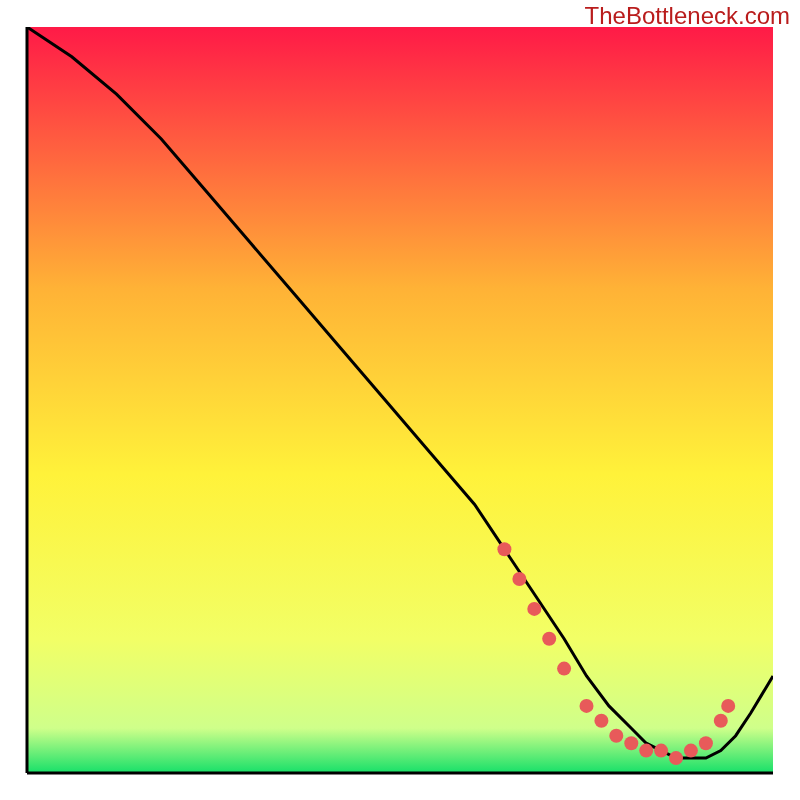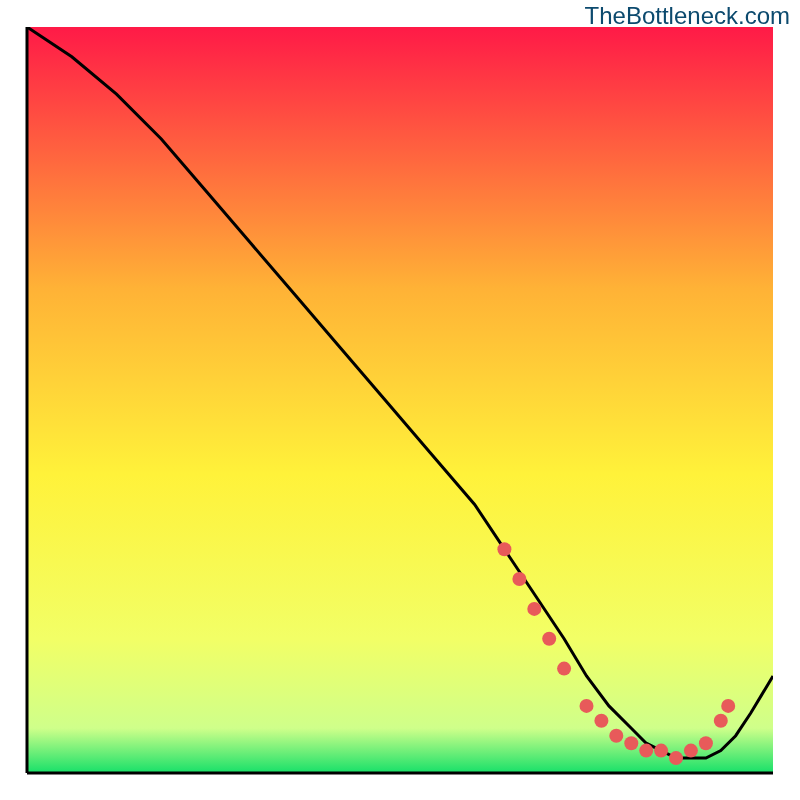--- a/index.html
+++ b/index.html
@@ -15,21 +15,21 @@
     position: relative;
     width: 800px;
     height: 800px;
     background: #fff;
   }
   .watermark {
     position: absolute;
     top: 2px;
     right: 10px;
     font-size: 24px;
-    color: #0c4a6e;
+    color: #b91c1c;
     z-index: 3;
     user-select: none;
   }
   svg.chart {
     position: absolute;
     left: 0;
     top: 0;
   }
 </style>
 </head>

